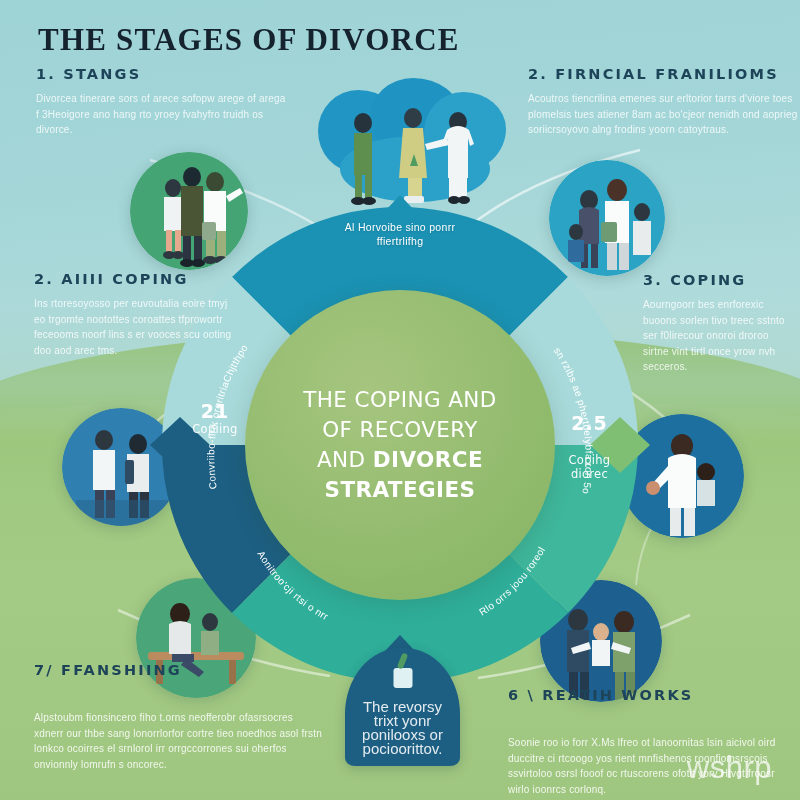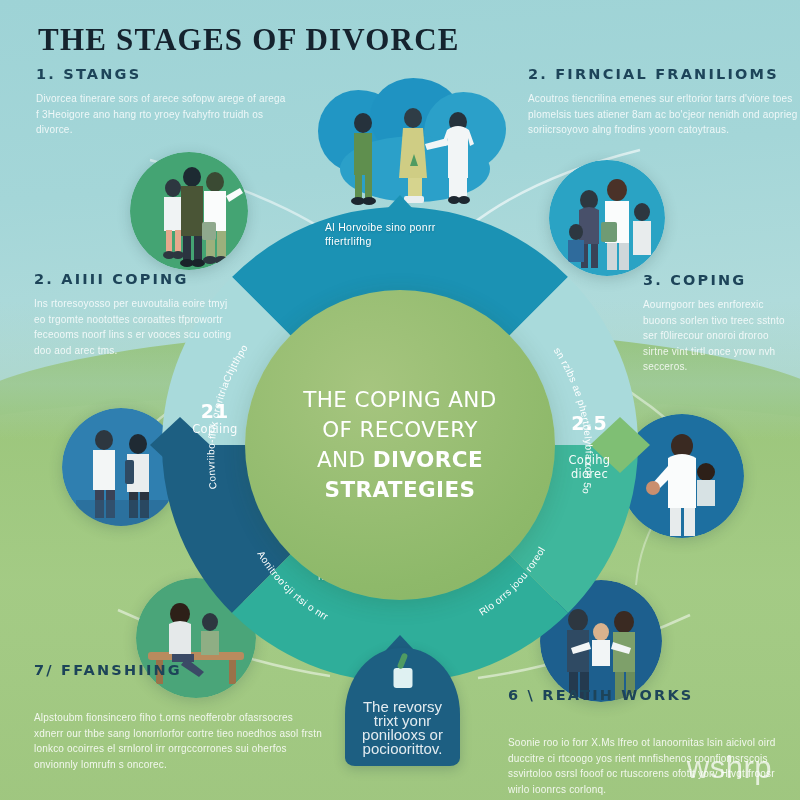--- a/index.html
+++ b/index.html
@@ -69,21 +69,21 @@
   
   .chip{
     position:absolute;text-align:center;color:#fff;
     font-family:"DejaVu Sans","Liberation Sans",sans-serif;
   }
   .chip .n{font-size:19px;font-weight:bold;letter-spacing:1px;line-height:22px;}
   .chip .l{font-size:11.5px;line-height:14px;letter-spacing:.3px;opacity:.95;}
 
   
   .band-text{
-    position:absolute;color:#fff;
+    position:absolute;text-align:center;color:#fff;
     font-size:10.5px;line-height:14px;letter-spacing:.3px;
     text-shadow:0 1px 2px rgba(0,60,70,.25);
   }
   .curve-text{position:absolute;width:500px;height:500px;left:0;top:0;pointer-events:none;}
   .curve-text text{fill:#fff;font-size:10px;letter-spacing:.4px;
     font-family:"Liberation Sans",sans-serif;}
 
   
   .ph{position:absolute;border-radius:50%;overflow:hidden;box-shadow:0 3px 14px rgba(30,60,60,.2);}
   .ph svg{display:block;}

